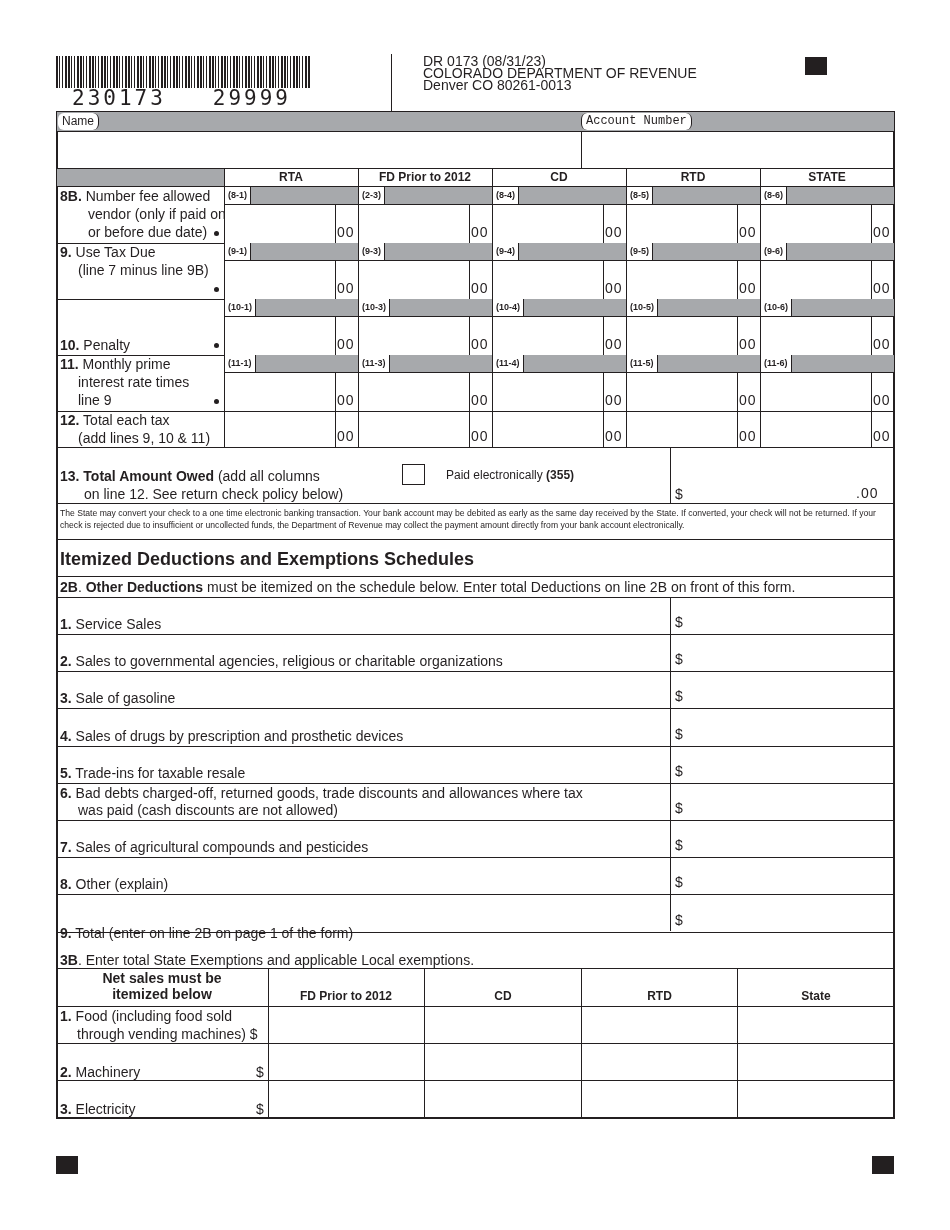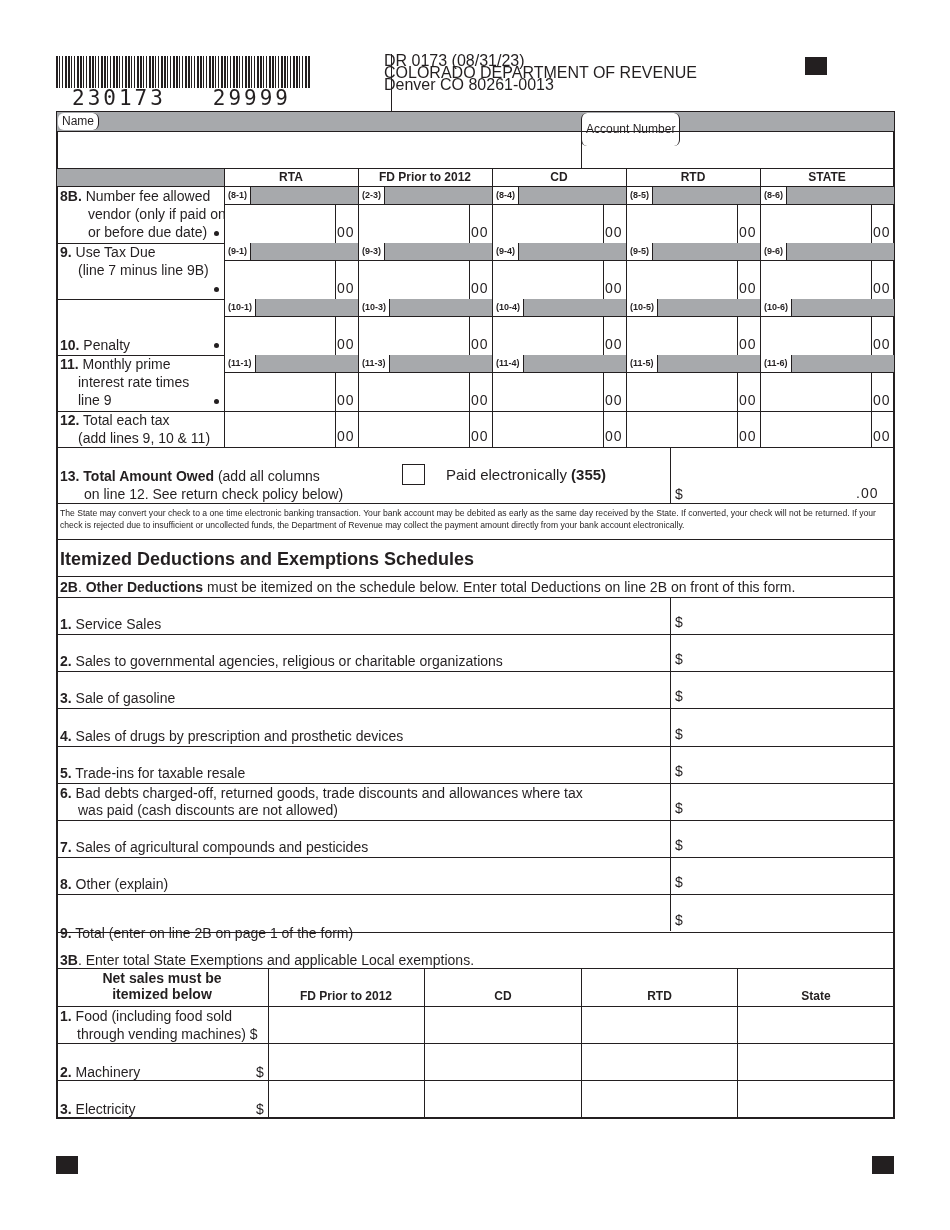--- a/index.html
+++ b/index.html
@@ -2,28 +2,28 @@
 <html><head>
 <meta charset="utf-8">
 <style>
   * { box-sizing: border-box; margin: 0; padding: 0; }
   body { width: 950px; height: 1230px; background: #ffffff; position: relative; font-family: "Liberation Sans", sans-serif; color: #231f20; overflow: hidden; }
   .abs { position: absolute; }
   .barcode { left: 56px; top: 56px; width: 254px; height: 32px;
     background: repeating-linear-gradient(90deg, #231f20 0 2px, #fff 2px 3px, #231f20 3px 4px, #fff 4px 6px, #231f20 6px 7px, #fff 7px 9px, #231f20 9px 11px, #fff 11px 12px); }
   .barcode-num { left: 72px; top: 86px; font-family: "DejaVu Sans Mono", monospace; font-size: 21px; letter-spacing: 3px; white-space: pre; }
   .hdr-divider { left: 391px; top: 54px; width: 1px; height: 57px; background: #231f20; }
-  .hdr-text { left: 384px; top: 55px; font-size: 16px; line-height: 12px; }
+  .hdr-text { left: 423px; top: 55px; font-size: 14px; line-height: 12px; }
   .hdr-text .b { font-weight: normal; }
   .reg-mark { background: #231f20; width: 22px; height: 18px; }
   .frame { left: 56px; top: 111px; width: 839px; height: 1008px; border: 2px solid #231f20; }
   .line { position: absolute; background: #231f20; }
   .gray { position: absolute; background: #a7a9ac; }
   .lbl { position: absolute; font-size: 14px; line-height: 18px; white-space: nowrap; border-radius: 6px; }
-  .small { font-size: 15px; }
+  .small { font-size: 12px; }
   .tiny { position: absolute; font-size: 9px; font-weight: bold; background: #fff; padding: 1px 3px; border-right: 1px solid #231f20; height: 17px; line-height: 15px; }
   .colhdr { position: absolute; font-size: 12px; font-weight: bold; text-align: center; }
   .cents { position: absolute; font-size: 14px; letter-spacing: 1px; }
   .dot { position: absolute; width: 5px; height: 5px; border-radius: 50%; background: #231f20; }
   .field { position: absolute; background: transparent; border: none; }
   .checkbox { position: absolute; width: 23px; height: 21px; border: 1px solid #231f20; background: #fff; }
 </style>
 </head>
 <body>
 
@@ -36,21 +36,21 @@
   <div>Denver CO 80261-0013</div>
 </div>
 <div class="abs reg-mark" style="left:805px;top:57px;"></div>
 <div class="abs reg-mark" style="left:56px;top:1156px;"></div>
 <div class="abs reg-mark" style="left:872px;top:1156px;"></div>
 
 <div class="abs frame"></div>
 
 <div class="gray" style="left:57px;top:112px;width:837px;height:19px;"></div>
 <div class="lbl" style="left:58px;top:113px;background:#fff;padding:0 4px;font-size:12px;line-height:17px;border-right:1px solid #231f20;">Name</div>
-<div class="lbl" style="left:581px;top:113px;background:#fff;padding:8px 4px;font-size:12px;line-height:17px;border-left:1px solid #231f20;border-right:1px solid #231f20;">Account Number</div>
+<div class="lbl" style="left:581px;top:113px;background:#fff;padding:0 4px;font-size:12px;line-height:17px;border-left:1px solid #231f20;border-right:1px solid #231f20;font-family:Liberation Mono, monospace;">Account Number</div>
 <div class="line" style="left:56px;top:131px;width:839px;height:1px;"></div>
 <div class="line" style="left:581px;top:131px;width:1px;height:37px;"></div>
 <input class="field" style="left: 60px; top: 134px; width: 516px; height: 30px;" value="">
 <input class="field" style="left: 585px; top: 134px; width: 306px; height: 30px;" value="">
 <div class="line" style="left:56px;top:168px;width:839px;height:1px;"></div>
 
 <div class="gray" style="left:57px;top:169px;width:167px;height:17px;"></div>
 <div class="colhdr" style="left:224px;top:170px;width:134px;">RTA</div>
 <div class="colhdr" style="left:358px;top:170px;width:134px;">FD Prior to 2012</div>
 <div class="colhdr" style="left:492px;top:170px;width:134px;">CD</div>

